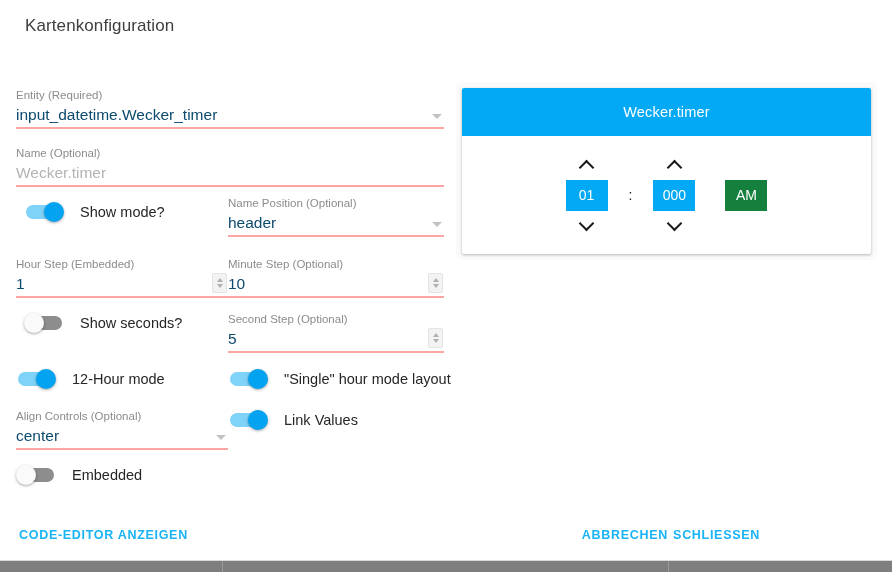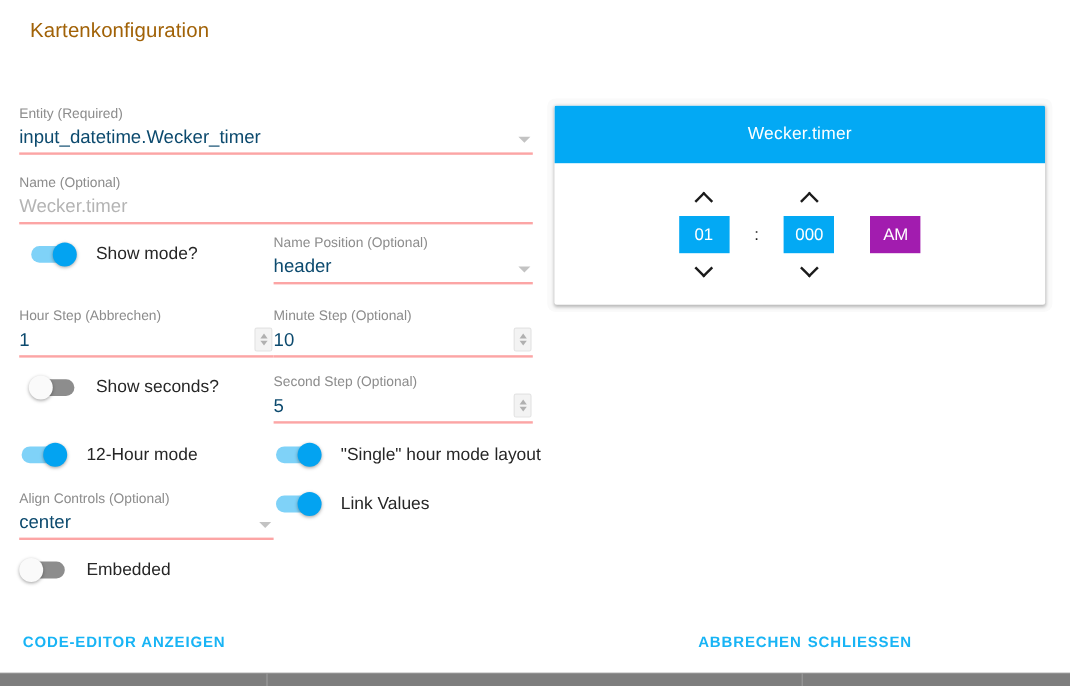--- a/index.html
+++ b/index.html
@@ -14,21 +14,21 @@
     position: relative;
   }
 
   
   .dialog-title {
     position: absolute;
     left: 25px;
     top: 16px;
     font-size: 17px;
     font-weight: 500;
-    color: #a16207;
+    color: #404040;
     letter-spacing: .1px;
   }
 
   
   .content {
     position: absolute;
     left: 0; top: 56px;
     width: 892px;
     height: 466px;
   }
@@ -206,21 +206,21 @@
     margin: 6px 0;
     padding: 0 7px;
   }
   .tp-colon {
     font-size: 14px;
     color: #1b1b1b;
     margin: 0 5px;
     line-height: 31px;
   }
   .tp-ampm {
-    background: #a21caf;
+    background: #15803d;
     color: #ffffff;
     font-size: 14px;
     height: 31px;
     min-width: 42px;
     display: flex;
     align-items: center;
     justify-content: center;
     margin-left: 14px;
     padding: 0 8px;
   }
@@ -290,21 +290,21 @@
       <span class="sw-label">Show mode?</span>
     </div>
 
     <div class="mdc-field" style="left:212px; top:140px; width:216px;">
       <span class="fld-label">Name Position (Optional)</span>
       <span class="fld-value">header</span>
       <span class="caret"></span>
     </div>
 
     <div class="mdc-field" style="left:0; top:201px; width:212px;">
-      <span class="fld-label">Hour Step (Abbrechen)</span>
+      <span class="fld-label">Hour Step (Embedded)</span>
       <span class="fld-value">1</span>
       <span class="stepper">
         <span class="up"></span>
         <span class="dn"></span>
       </span>
     </div>
 
     <div class="mdc-field" style="left:212px; top:201px; width:216px;">
       <span class="fld-label">Minute Step (Optional)</span>
       <span class="fld-value">10</span>

